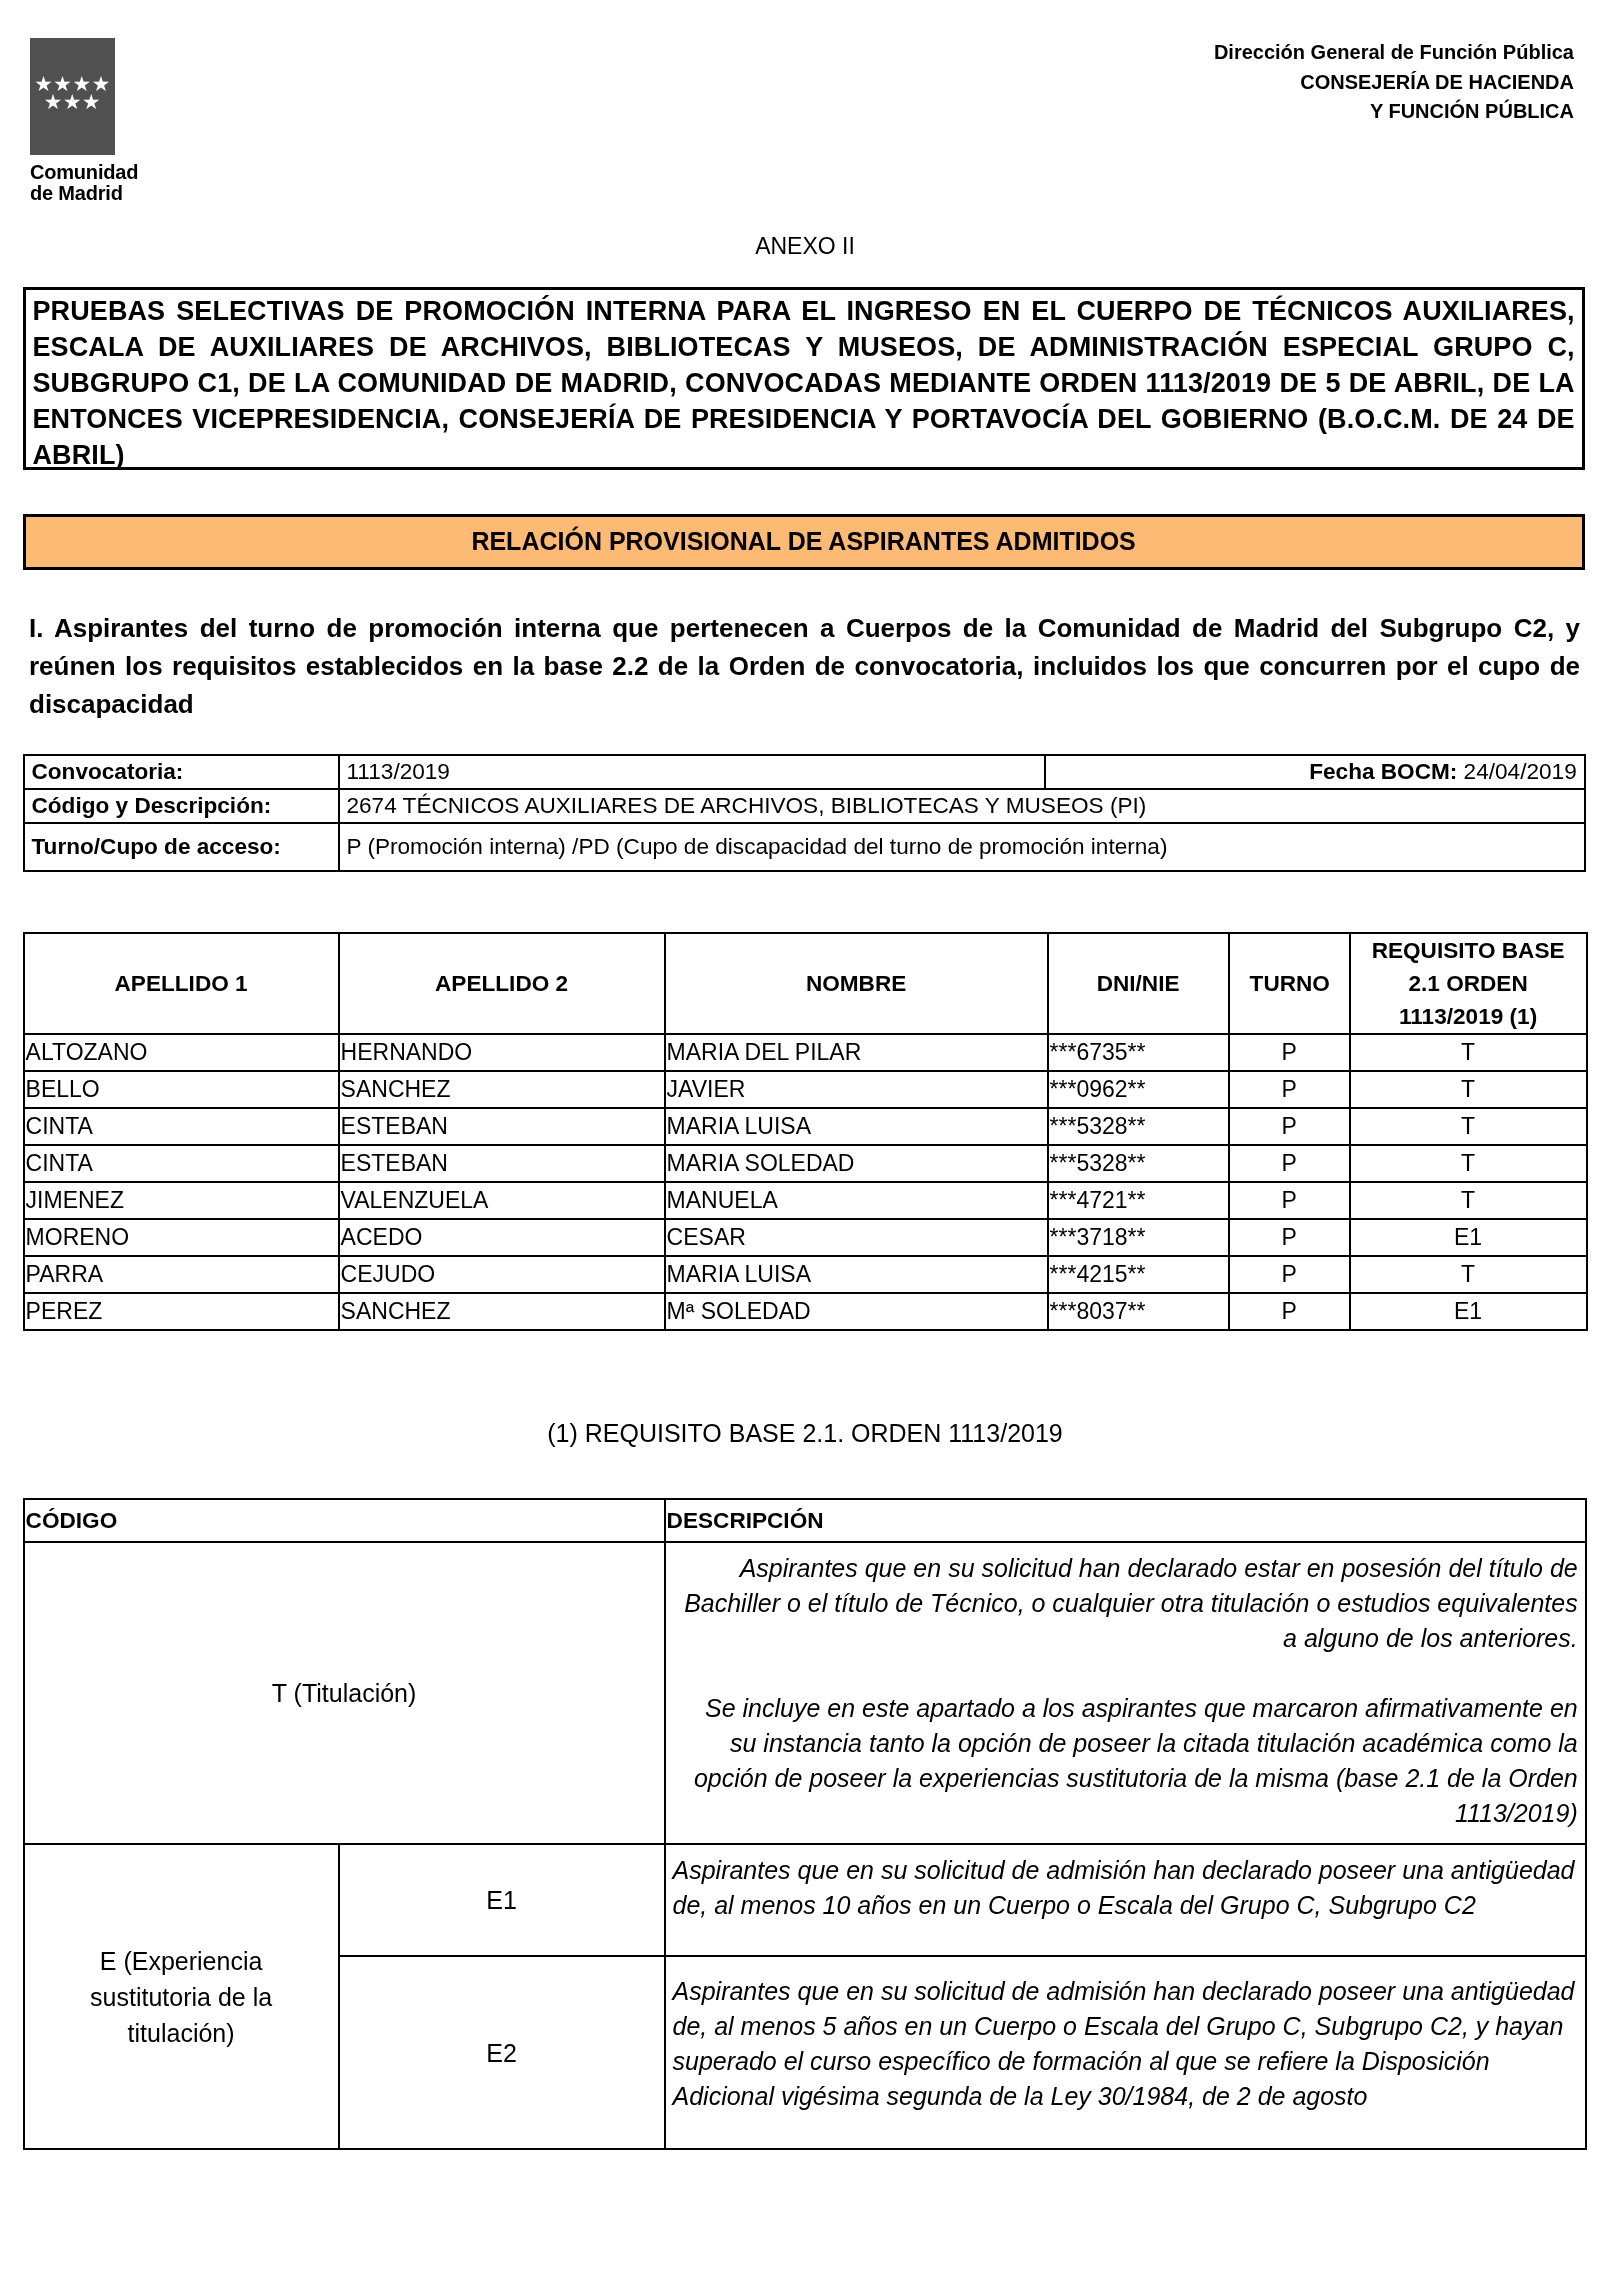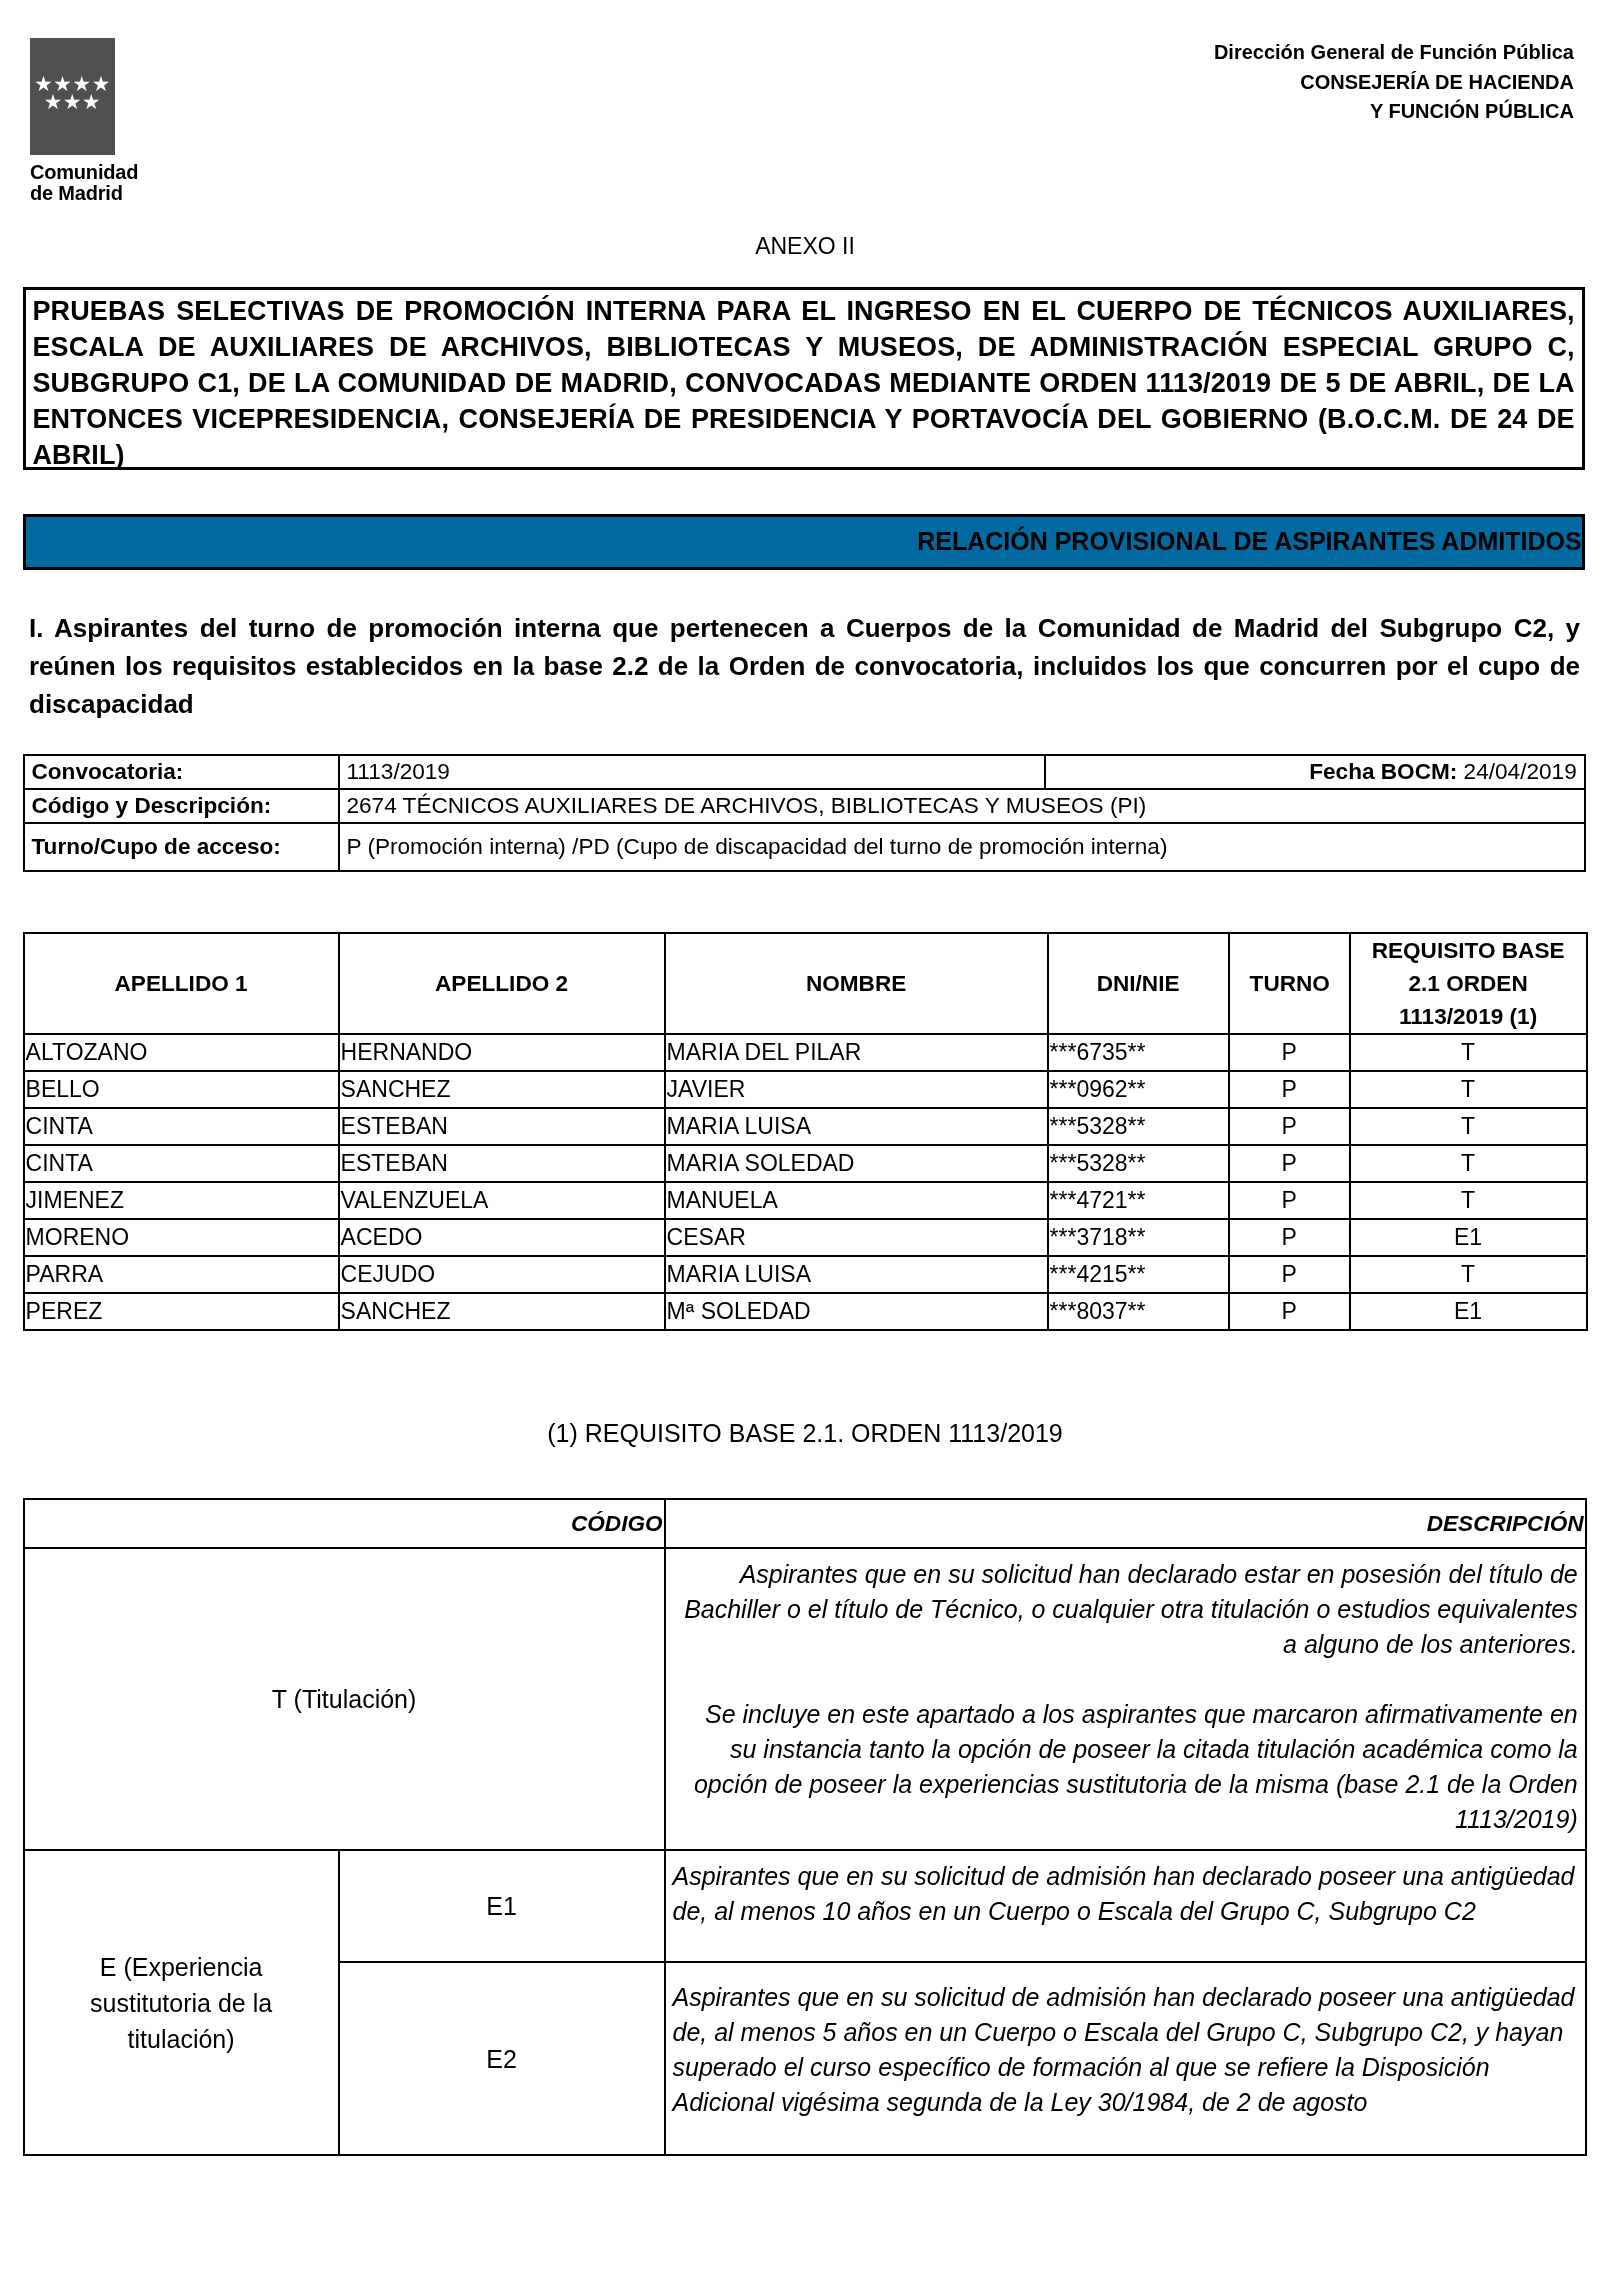--- a/index.html
+++ b/index.html
@@ -10,41 +10,41 @@
   .logo-box { left: 30px; top: 38px; width: 85px; height: 117px; background: #505050; }
   .logo-stars { left: 30px; top: 75px; width: 85px; text-align: center; color: #fff; font-size: 20.6px; line-height: 18px; letter-spacing: 0.7px; font-family: "DejaVu Sans", sans-serif; }
   .logo-text { left: 30px; top: 162px; font-weight: bold; font-size: 20px; line-height: 21px; letter-spacing: -0.2px; }
 
   .header-right { right: 36px; top: 38px; text-align: right; font-weight: bold; font-size: 20px; line-height: 29.5px; }
 
   .anexo { left: 0; width: 1610px; top: 233px; text-align: center; font-weight: normal; font-size: 23px; }
 
   .title-box { left: 22.6px; top: 287px; width: 1562px; height: 183px; border: 3.4px solid #000; box-sizing: border-box; padding: 2.7px 6.9px 0 6.9px; font-weight: bold; font-size: 27px; line-height: 36px; text-align: justify; text-align-last: left; letter-spacing: 0.1px; overflow: hidden; }
 
-  .band { left: 22.6px; top: 514px; width: 1562px; height: 56px; box-sizing: border-box; border: 3.4px solid #000; background: #0369a1; text-align: right; font-weight: bold; font-size: 25px; line-height: 49px; }
+  .band { left: 22.6px; top: 514px; width: 1562px; height: 56px; box-sizing: border-box; border: 3.4px solid #000; background: #fdba74; text-align: center; font-weight: bold; font-size: 25px; line-height: 49px; }
 
   .intro { left: 29px; top: 609px; width: 1551px; font-weight: bold; font-size: 26px; line-height: 38px; text-align: justify; }
 
   table { border-collapse: collapse; position: absolute; table-layout: fixed; }
   td, th { box-sizing: border-box; }
 
   .info { left: 22.6px; top: 754px; width: 1562px; }
   .info td { border: 2.7px solid #000; font-size: 22.6px; height: 34px; padding: 0 6.9px; vertical-align: middle; }
   .info td.lbl { font-weight: bold; }
   .info .fecha { text-align: right; }
 
   .main { left: 22.6px; top: 932px; width: 1562px; }
   .main th { border: 2.7px solid #000; font-size: 22.6px; font-weight: bold; text-align: center; vertical-align: middle; height: 101px; line-height: 33px; padding: 0 20px; }
   .main td { border: 2.7px solid #000; font-size: 23px; height: 37px; padding: 0 1px; vertical-align: middle; white-space: nowrap; }
   .main td.c { text-align: center; }
 
   .foot-title { left: 0; width: 1610px; top: 1419px; text-align: center; font-weight: normal; font-size: 25px; }
 
   .codes { left: 22.6px; top: 1498px; width: 1562px; }
-  .codes th { border: 2.7px solid #000; font-size: 22.6px; font-weight: bold; text-align: right; height: 49px; font-style: italic; }
+  .codes th { border: 2.7px solid #000; font-size: 22.6px; font-weight: bold; text-align: left; height: 43px; }
   .codes td { border: 2.7px solid #000; font-size: 25px; vertical-align: middle; text-align: center; line-height: 36px; }
   .codes td.desc { text-align: left; font-style: italic; vertical-align: top; padding: 8.2px 6.9px 6.9px 6.9px; line-height: 35px; font-size: 25px; }
   .codes td.desc p { margin: 0; text-align: right; }
   .codes td.desc p + p { margin-top: 35px; }
 </style>
 </head>
 <body>
 
 <div class="abs logo-box"></div>
 <div class="abs logo-stars">

